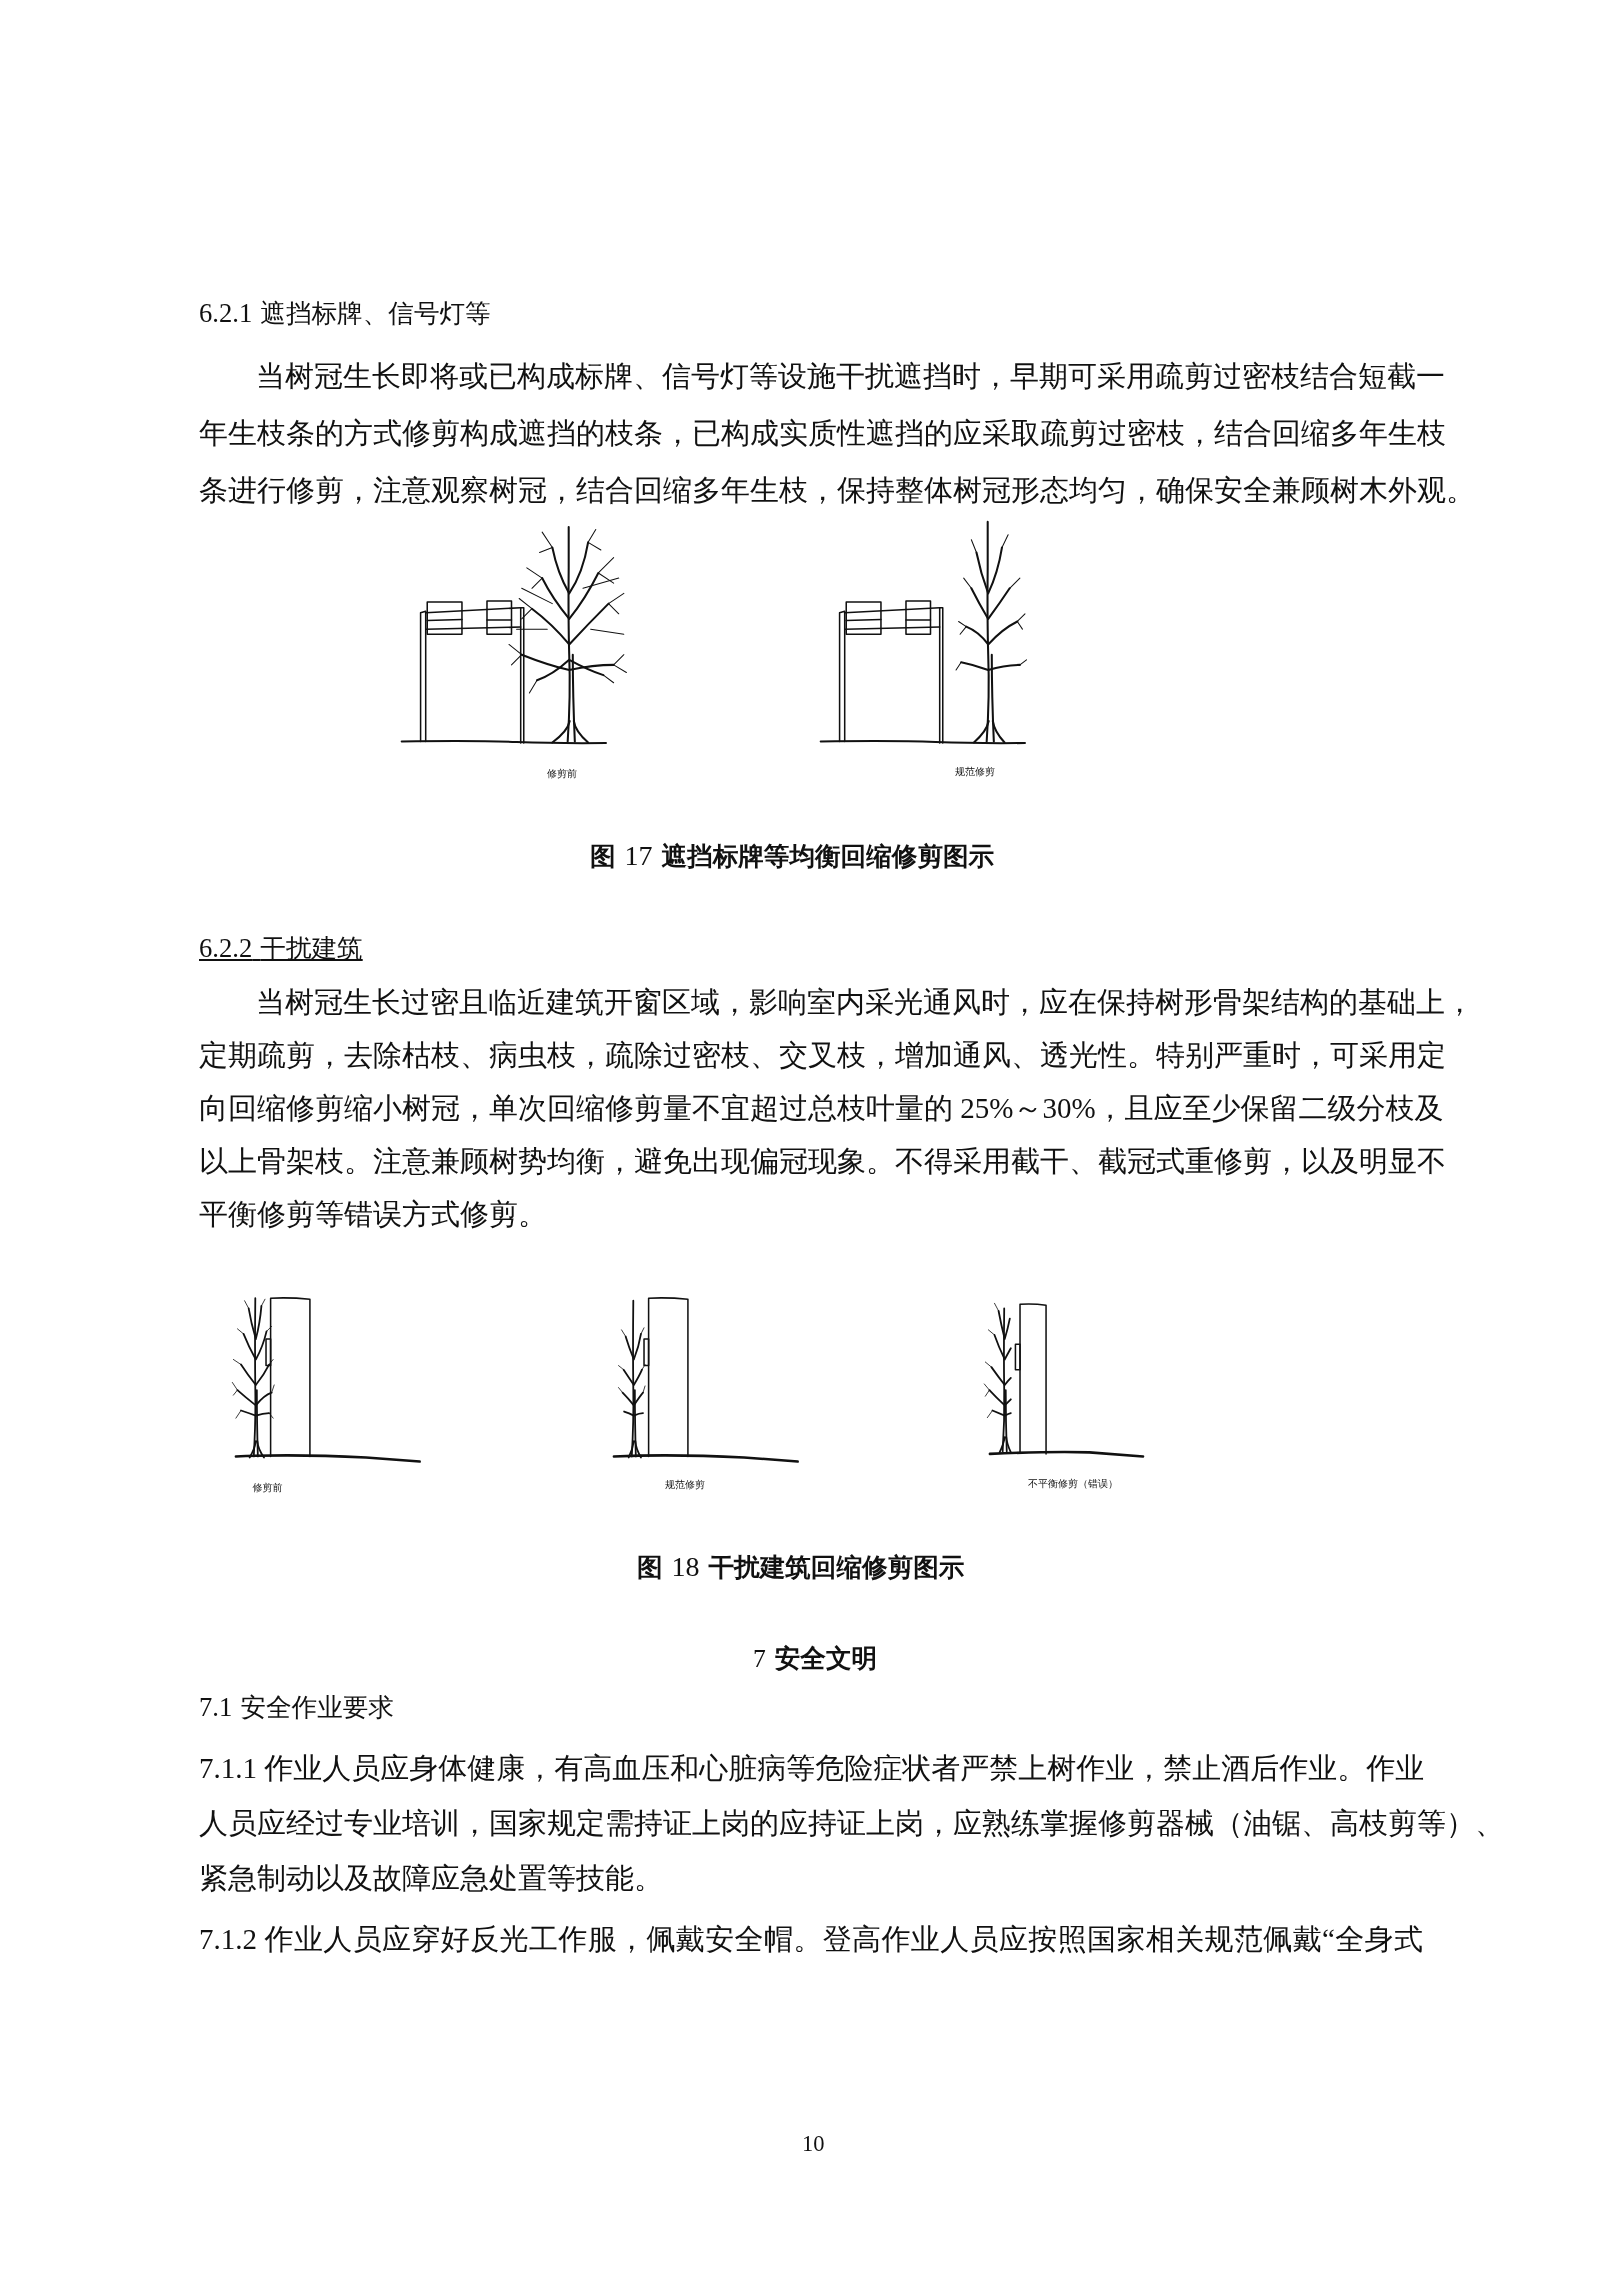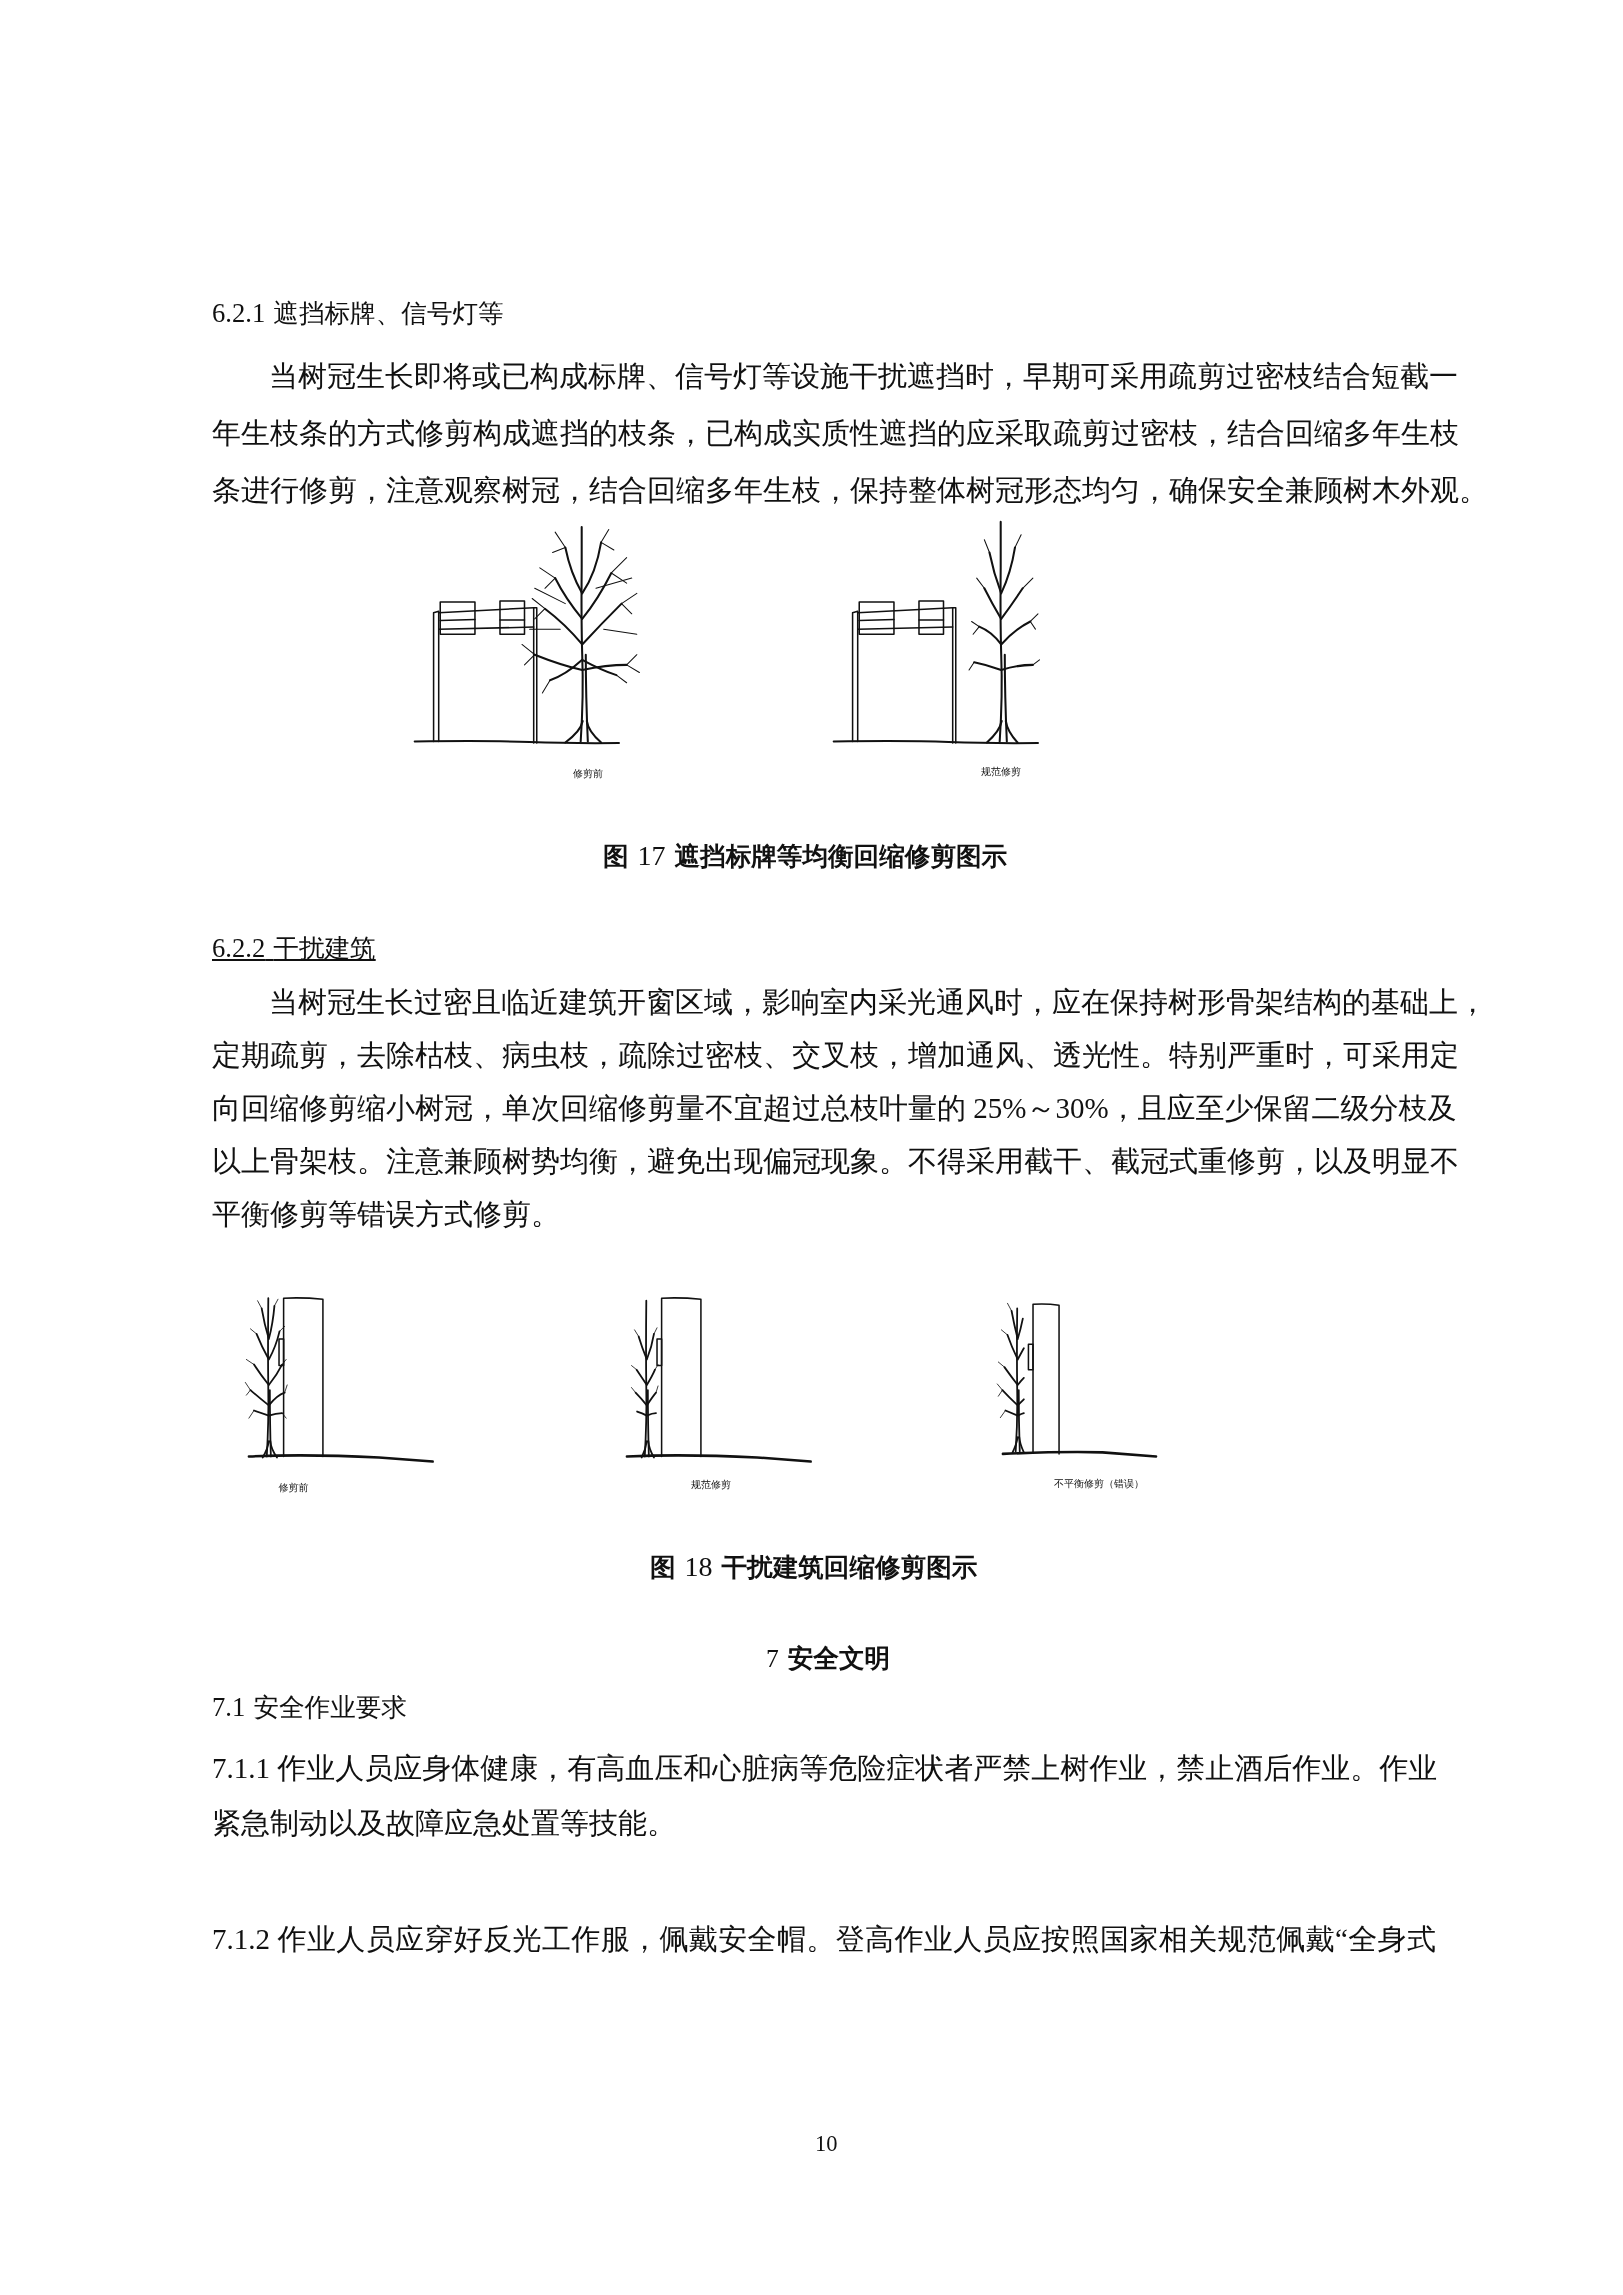--- a/index.html
+++ b/index.html
@@ -1,18 +1,18 @@
 <!DOCTYPE html>
 <html style="font-size:8.2px"><head>
 <meta charset="utf-8">
 <style>
   html, body { margin: 0; padding: 0; background: #ffffff; }
   body { width: 1623px; height: 2295px; position: relative; overflow: hidden;
          font-family: "DejaVu Serif", "Liberation Serif", serif; color: #111; }
-  .abs { position: absolute; margin-left: 13px; }
+  .abs { position: absolute; }
   .h3 { font-family: "DejaVu Sans", "Liberation Sans", sans-serif; font-size: 25.6px; left: 199px; white-space: nowrap; }
   .h3 .num { font-family: "Liberation Serif", serif; font-size: 26.6px; }
   .para { left: 199px; width: 1224px; font-size: 29px; line-height: 57px; text-align: justify; text-justify: inter-character; }
   .para span.line { display: block; white-space: nowrap; text-align-last: justify; font-family: Liberation Serif, serif; }
   .para span.line.last { text-align-last: left; }
   .caption { font-family: "DejaVu Sans", "Liberation Sans", sans-serif; font-size: 25.6px; font-weight: bold; white-space: nowrap; text-align: center; }
   .caption .num { font-family: "Liberation Serif", serif; font-weight: normal; font-size: 28px; }
   .sublabel { font-family: Liberation Serif, serif; font-size: 10px; white-space: nowrap; }
   .chapter { font-family: "DejaVu Sans", "Liberation Sans", sans-serif; font-size: 25.6px; font-weight: bold; white-space: nowrap; }
   .pageno { font-family: "Liberation Serif", serif; font-size: 22.5px; }
@@ -205,20 +205,21 @@
   <span>安全文明</span>
 </div>
 
 <div class="abs h3" style="top:1690px;">
   <span class="num">7.1</span>
   <span>安全作业要求</span>
 </div>
 
 <div class="abs para" style="top:1741px; line-height:55px;">
   <span class="line">7.1.1 作业人员应身体健康，有高血压和心脏病等危险症状者严禁上树作业，禁止酒后作业。作业</span>
+  <span class="line">人员应经过专业培训，国家规定需持证上岗的应持证上岗，应熟练掌握修剪器械（油锯、高枝剪等）、</span>
   <span class="line last">紧急制动以及故障应急处置等技能。</span>
 </div>
 
 <div class="abs para" style="top:1912px; line-height:55px;">
   <span class="line">7.1.2 作业人员应穿好反光工作服，佩戴安全帽。登高作业人员应按照国家相关规范佩戴“全身式</span>
 </div>
 
 <div class="abs pageno" style="left:802px; top:2131px;">10</div>
 
 

